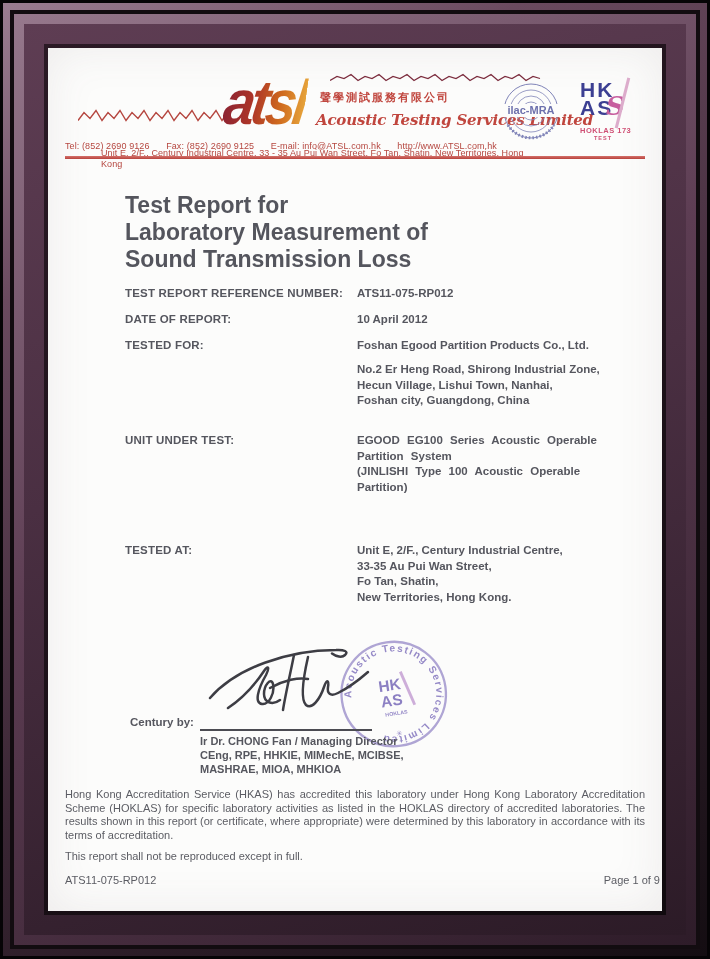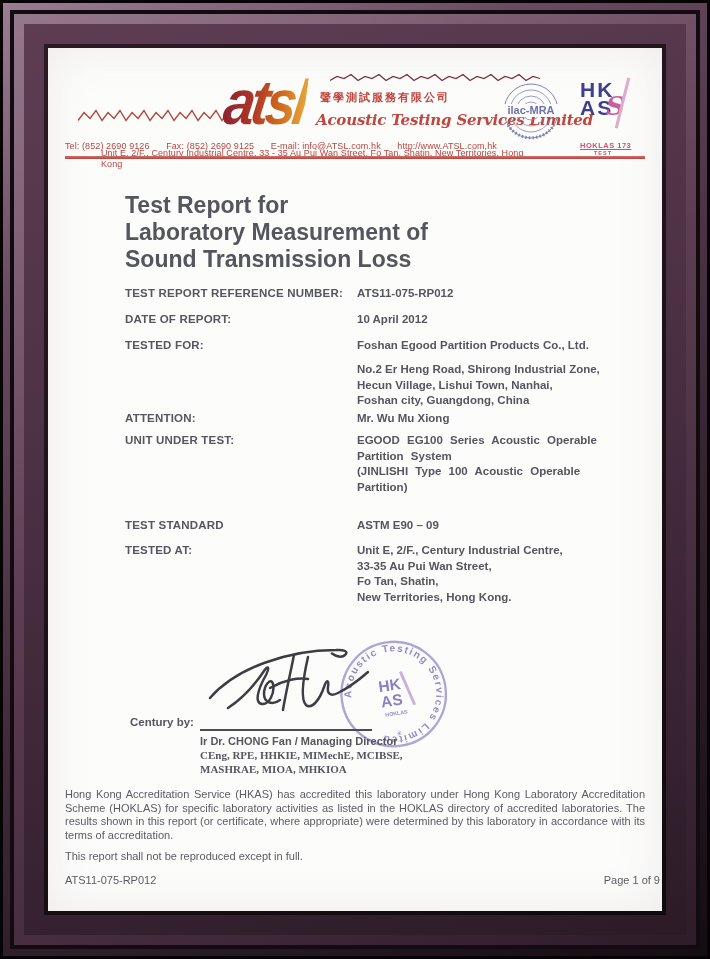--- a/index.html
+++ b/index.html
@@ -22,32 +22,32 @@
         -webkit-background-clip:text;background-clip:text;color:transparent;line-height:1;}
   .cjk{font-weight:700;font-size:11px;color:#c0463e;letter-spacing:2px;}
   .script{font:italic 700 15px "DejaVu Serif",serif;color:#c0463e;letter-spacing:-.2px;}
   .addr{font-size:9px;color:#b5463f;line-height:11px;letter-spacing:.1px;}
   .addr .gap{display:inline-block;width:14px;}
   .divider{height:2.5px;background:linear-gradient(#d4716b,#b8423c);}
   .hkasbox{width:60px;text-align:left;}
   .hkasletters{font-weight:700;font-size:21px;line-height:18px;color:#3c3f92;letter-spacing:2px;position:relative;}
   .hkas-s{position:absolute;left:26px;top:10px;font:italic 700 26px "DejaVu Serif",serif;color:#c75f9f;}
   .hkas-ribbon{position:absolute;left:41px;top:-4px;width:3px;height:52px;background:#dcaccb;transform:rotate(14deg);}
-  .hoklas{margin-top:24px;font-size:7.5px;font-weight:700;color:#cf4f74;text-decoration:underline;letter-spacing:.5px;}
+  .hoklas{margin-top:9px;font-size:7.5px;font-weight:700;color:#cf4f74;letter-spacing:.5px;}
   .hoklas-sub{font-size:5.5px;font-weight:700;color:#cf4f74;letter-spacing:1px;margin-left:14px;}
   
   .title{font-size:23px;font-weight:700;line-height:27px;white-space:pre-line;color:#54555d;}
   .row{left:77px;font-size:11.5px;font-weight:700;line-height:15.5px;}
   .row .lab{display:inline-block;width:232px;vertical-align:top;letter-spacing:.2px;}
   .row .val{display:inline-block;vertical-align:top;white-space:pre-line;max-width:300px;}
   .row.wide .val{word-spacing:4px;}
   .sigline{height:1.6px;background:#4b4b52;}
   .small{font-size:11px;font-weight:700;line-height:14px;}
   .approved{font-size:11.5px;font-weight:700;}
-  .quals{white-space:pre-line;font-family:Liberation Serif, serif;}
+  .quals{white-space:pre-line;}
   .footnote{font-size:11px;line-height:13.5px;text-align:justify;color:#5b5c63;width:580px;}
   .plain{font-size:11px;color:#5b5c63;}
   .stampwrap{transform:rotate(-8deg);opacity:.9;}
 </style>
 </head>
 <body>
 
 <div id="shot">
   <div class="f0"></div>
   <div class="f1"></div>
@@ -112,31 +112,25 @@
       <span class="lab">DATE OF REPORT:</span><span class="val">10 April 2012</span>
     </div>
     <div class="abs row" style="top:290px;">
       <span class="lab">TESTED FOR:</span><span class="val">Foshan Egood Partition Products Co., Ltd.</span>
     </div>
     <div class="abs row" style="top:314px;">
       <span class="lab"></span><span class="val">No.2 Er Heng Road, Shirong Industrial Zone,
 Hecun Village, Lishui Town, Nanhai,
 Foshan city, Guangdong, China</span>
     </div>
-    <div class="abs row" style="top:363px;">
-      <span class="lab">ATTENTION:</span><span class="val">Mr. Wu Mu Xiong</span>
-    </div>
     <div class="abs row wide" style="top:385px;">
       <span class="lab">UNIT UNDER TEST:</span><span class="val">EGOOD EG100 Series Acoustic Operable
 Partition System
 (JINLISHI Type 100 Acoustic Operable
 Partition)</span>
-    </div>
-    <div class="abs row" style="top:470px;">
-      <span class="lab">TEST STANDARD</span><span class="val">ASTM E90 – 09</span>
     </div>
     <div class="abs row" style="top:495px;">
       <span class="lab">TESTED AT:</span><span class="val">Unit E, 2/F., Century Industrial Centre,
 33-35 Au Pui Wan Street,
 Fo Tan, Shatin,
 New Territories, Hong Kong.</span>
     </div>
 
     <div class="abs stampwrap" style="left:288px;top:588px;">
       <svg width="116" height="116" viewBox="0 0 120 120">

